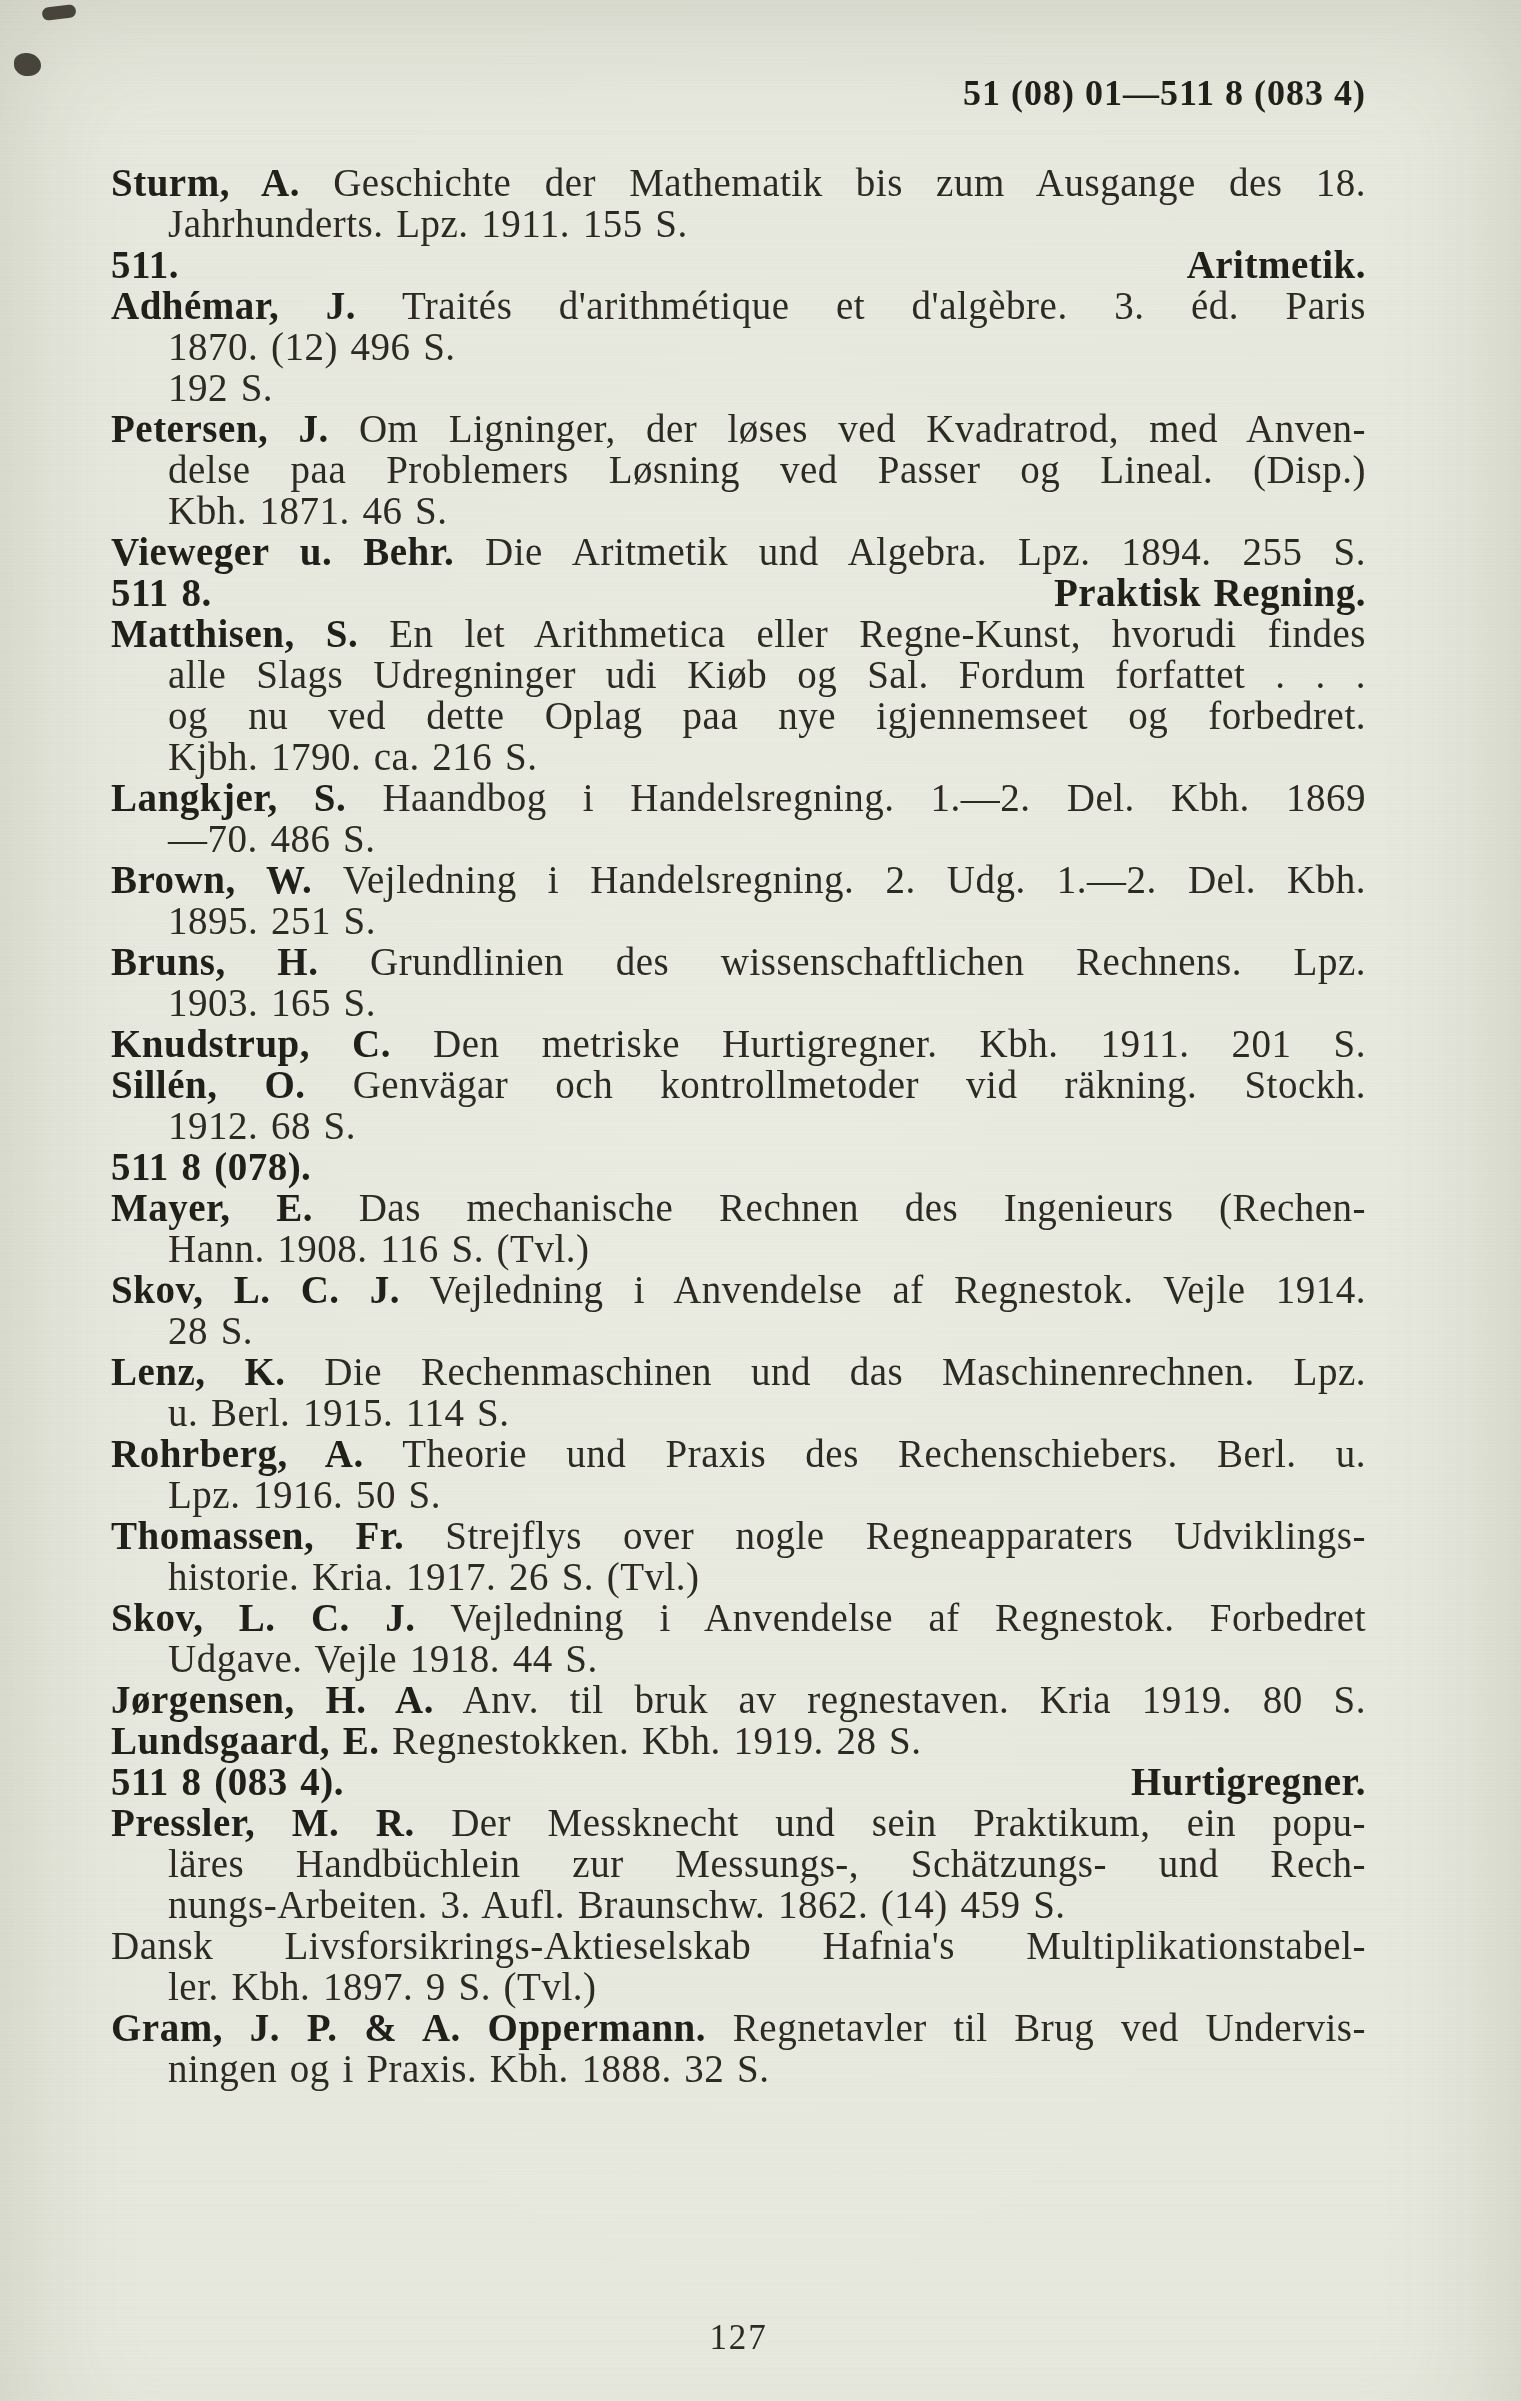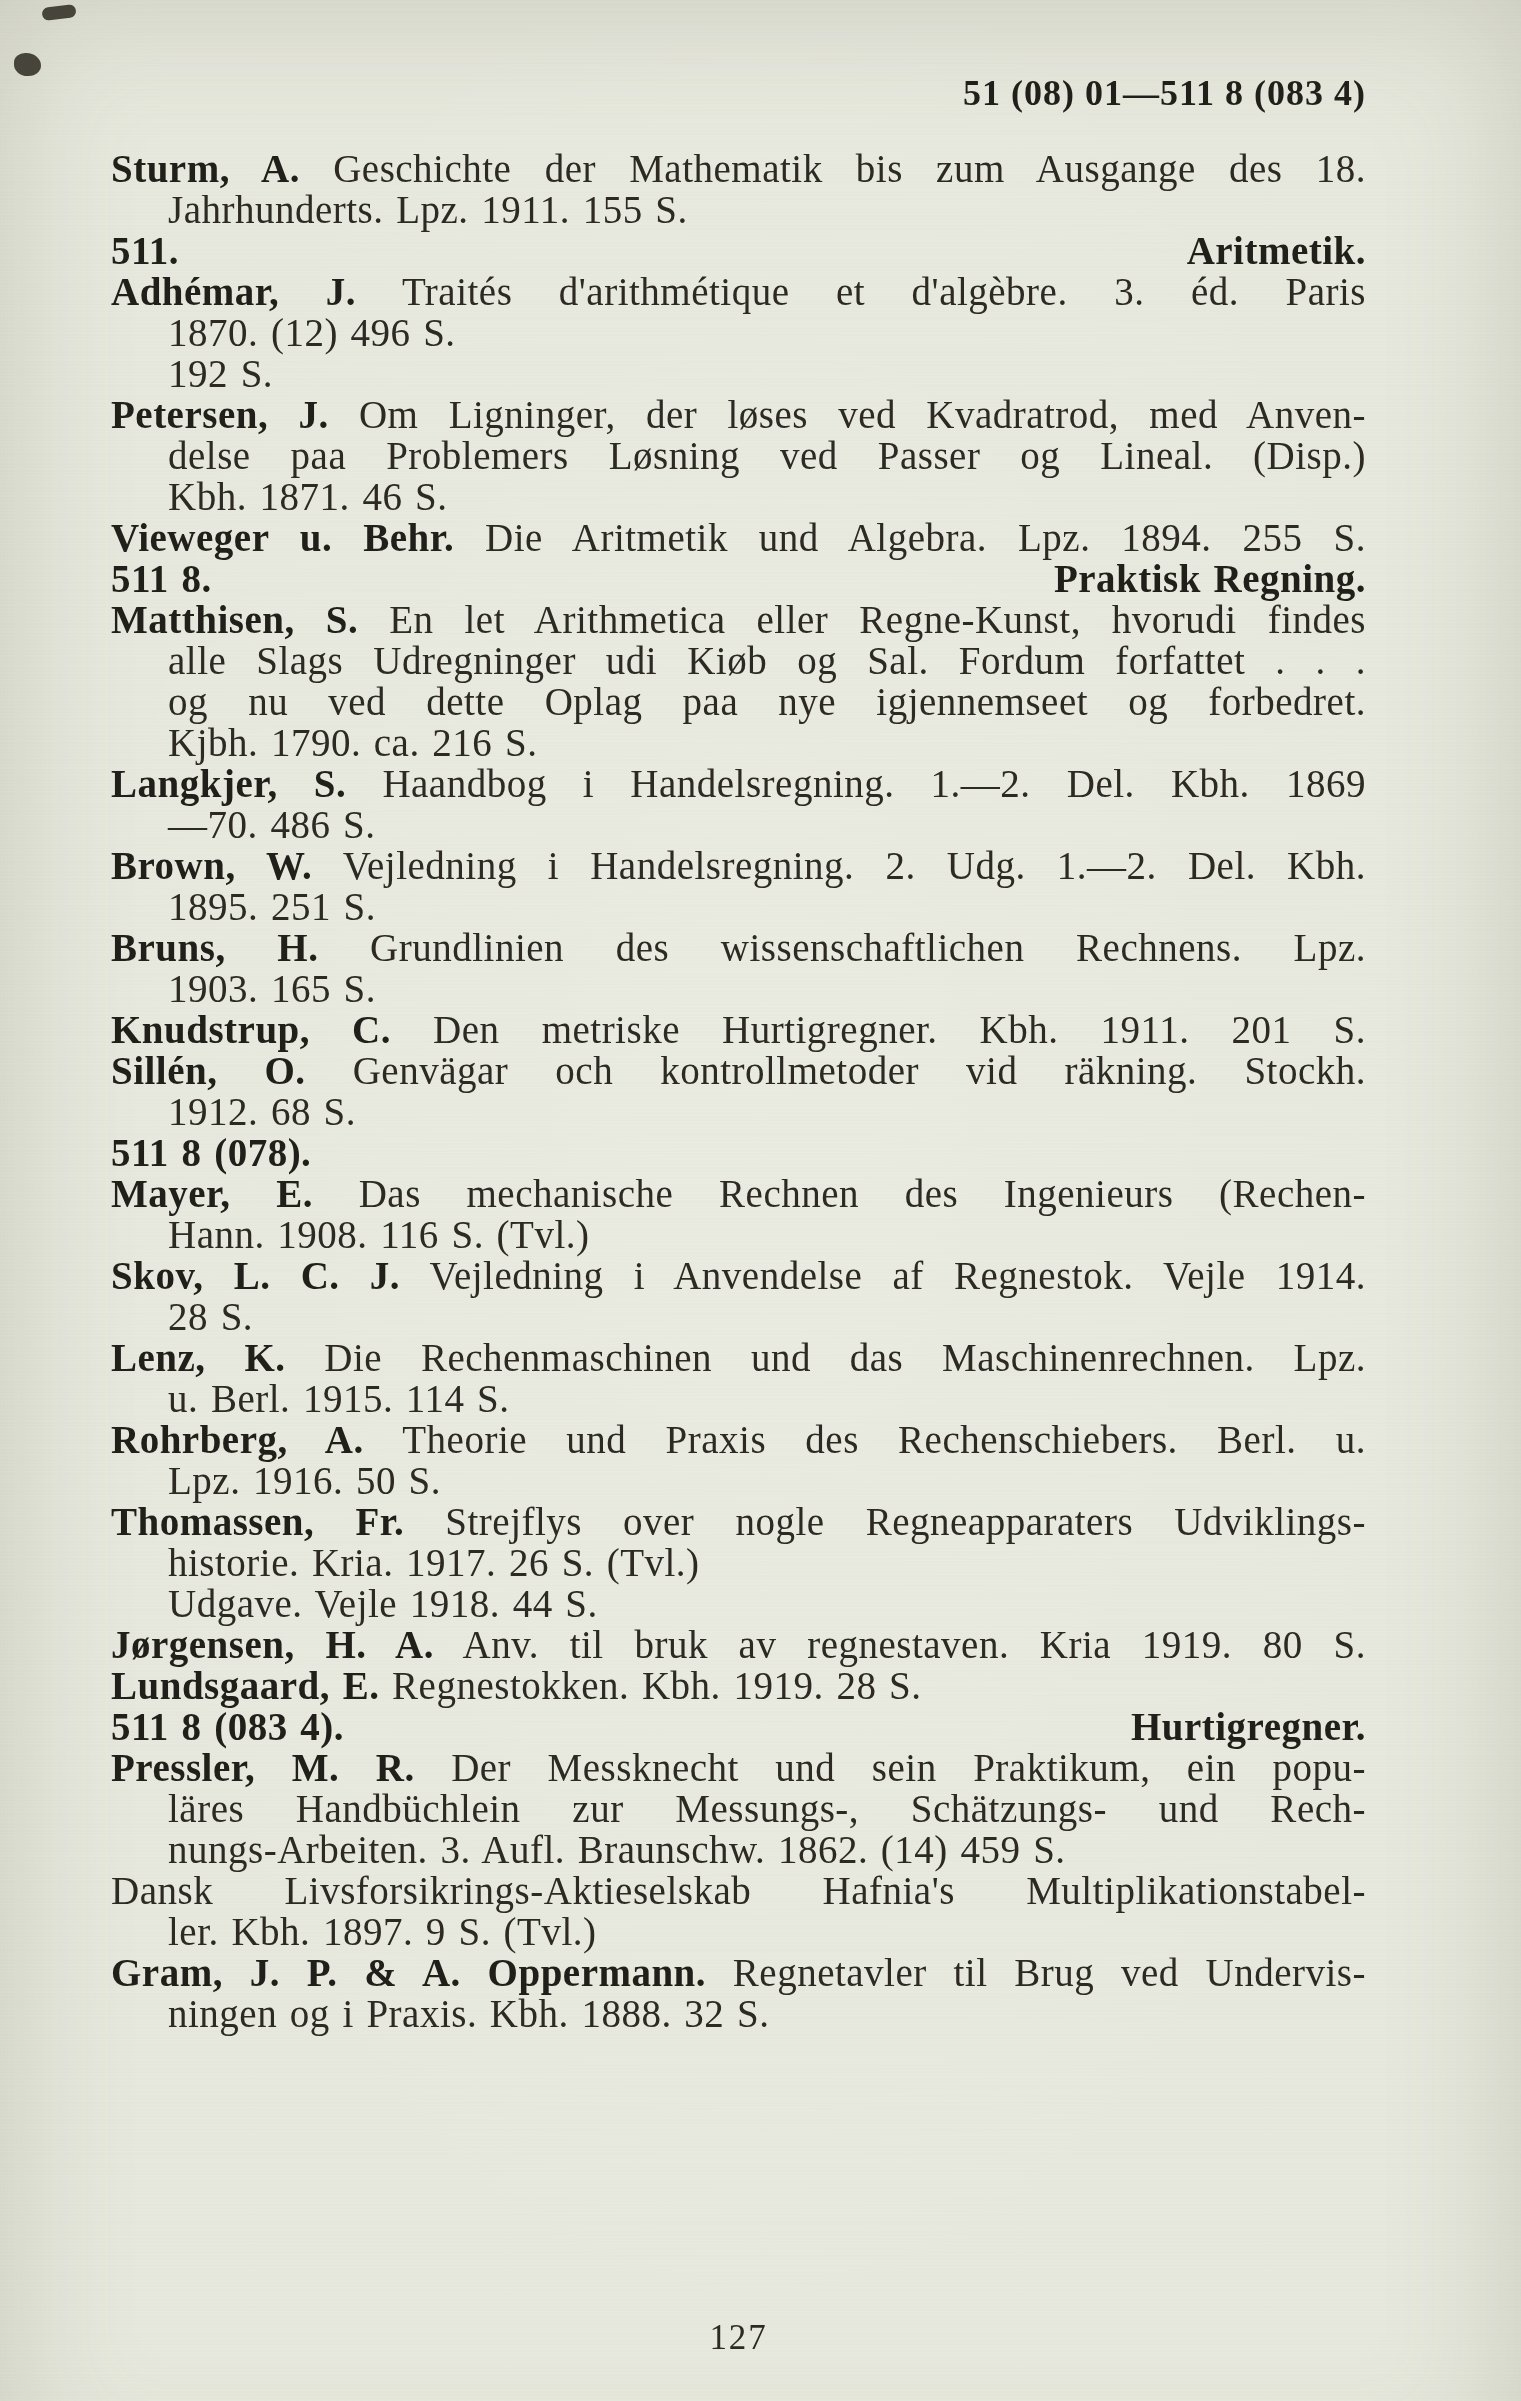--- a/index.html
+++ b/index.html
@@ -26,21 +26,21 @@
     width: 1255px;
     top: 72px;
   }
   .running-header {
     font-weight: bold;
     font-size: 36px;
     line-height: 42px;
     text-align: right;
     letter-spacing: 1px;
     color: var(--ink-bold, #211f19);
-    margin-bottom: 34px;
+    margin-bottom: 48px;
   }
   .bib-list {
     font-size: 39px;
     line-height: 41px;
     letter-spacing: 0.5px;
     word-spacing: 2.4px;
   }
   .line {
     text-align: justify;
     text-align-last: justify;
@@ -161,20 +161,21 @@
         </div>
         <div class="entry">
           <div class="line"><span class="author">Rohrberg, A.</span> Theorie und Praxis des Rechenschiebers. Berl. u.</div>
           <div class="line cont last">Lpz. 1916. 50 S.</div>
         </div>
         <div class="entry">
           <div class="line"><span class="author">Thomassen, Fr.</span> Strejflys over nogle Regneapparaters Udviklings-</div>
           <div class="line cont last">historie. Kria. 1917. 26 S. (Tvl.)</div>
         </div>
         <div class="entry">
+          <div class="line"><span class="author">Skov, L. C. J.</span> Vejledning i Anvendelse af Regnestok. Forbedret</div>
           <div class="line cont last">Udgave. Vejle 1918. 44 S.</div>
         </div>
         <div class="entry">
           <div class="line last fill"><span class="author">Jørgensen, H. A.</span> Anv. til bruk av regnestaven. Kria 1919. 80 S.</div>
         </div>
         <div class="entry">
           <div class="line last"><span class="author">Lundsgaard, E.</span> Regnestokken. Kbh. 1919. 28 S.</div>
         </div>
         <div class="section-line">
           <span class="sec-num">511 8 (083 4).</span>

